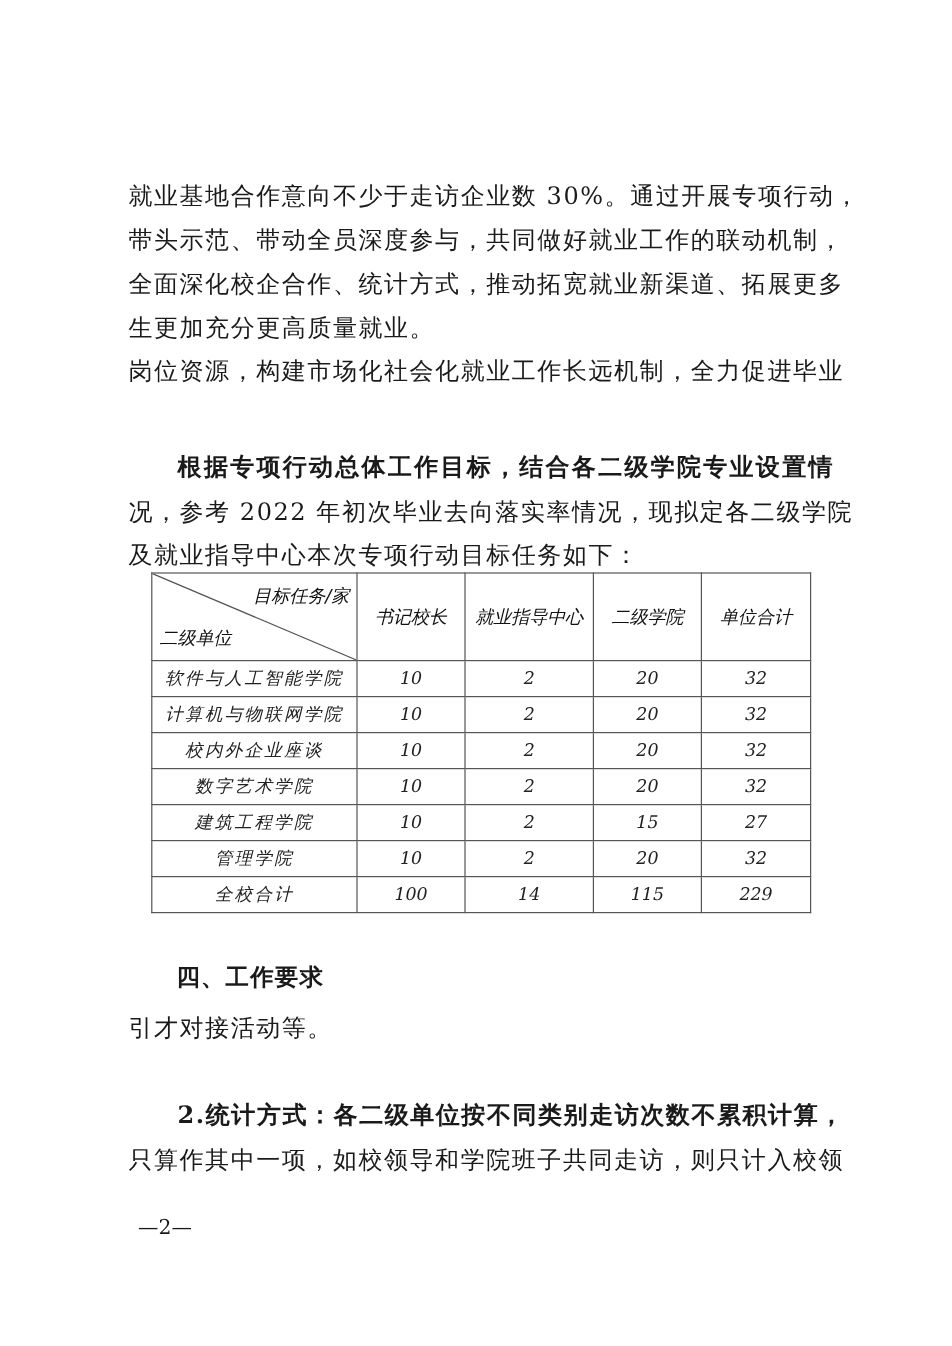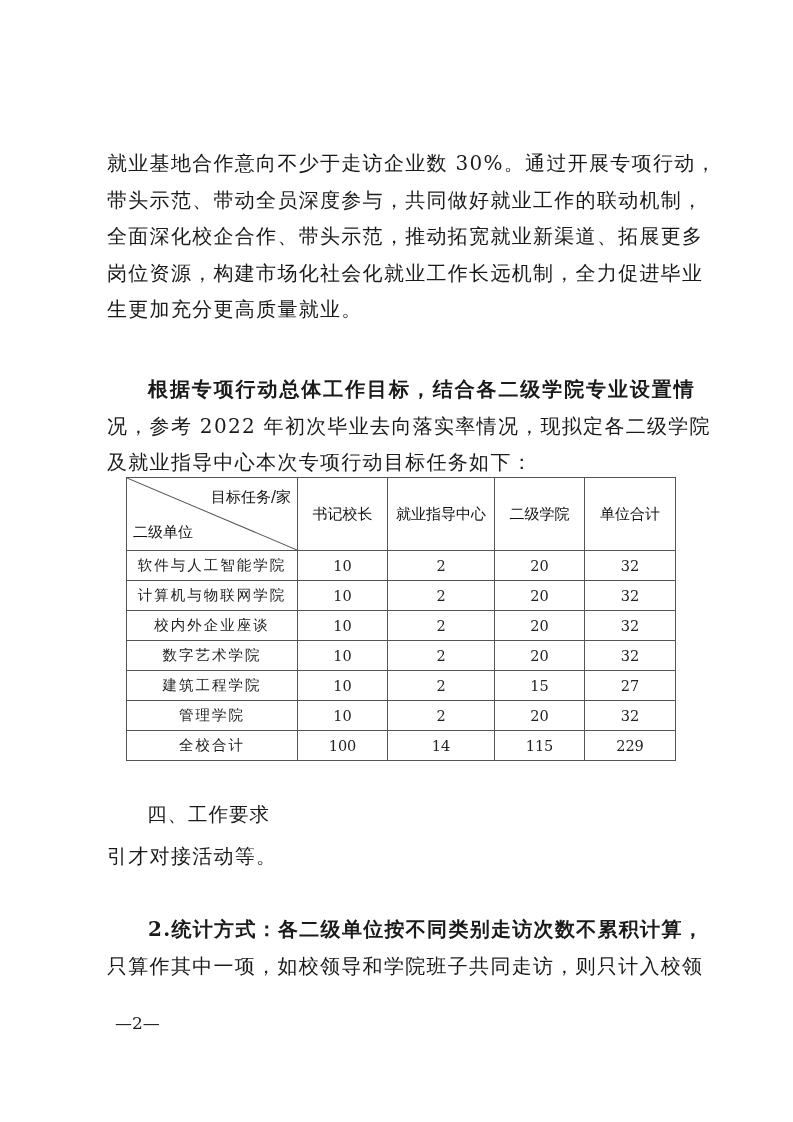--- a/index.html
+++ b/index.html
@@ -3,48 +3,48 @@
 <meta charset="utf-8">
 <style>
   html, body { margin: 0; padding: 0; background: #ffffff; }
   body { width: 793px; height: 1122px; position: relative; overflow: hidden;
          font-family: "DejaVu Serif", "Liberation Serif", serif; color: #1a1a1a; }
   .para { position: absolute; left: 107px; width: 588px; font-size: 20px; line-height: 36.5px;
           letter-spacing: 1.3px; text-align: justify; margin: 0; }
   .line { display: block; white-space: nowrap; text-align-last: justify; }
   .line.last { text-align-last: left; }
   .indent { padding-left: 41px; font-weight: bold; }
-  .heading { position: absolute; left: 147px; top: 801px; font-size: 19.5px; font-weight: normal;
+  .heading { position: absolute; left: 147px; top: 801px; font-size: 19.5px; font-weight: bold;
              font-family: "DejaVu Sans", "Liberation Sans", sans-serif; letter-spacing: 1px; margin: 0; }
   table.targets { position: absolute; left: 126px; top: 477px; border-collapse: collapse;
                   font-family: "DejaVu Serif", "Liberation Serif", serif; }
   table.targets td, table.targets th { border: 1.2px solid #555; padding: 0; text-align: center;
-                  font-size: 14.5px; color: #222; }
+                  font-size: 14.5px; color: #222; font-style: italic; }
   table.targets th { font-family: "DejaVu Sans", "Liberation Sans", sans-serif; font-weight: normal;
                      font-size: 15px; height: 72px; color: #111; }
   table.targets td { height: 29px; }
   td.unit { letter-spacing: 2px; font-size: 14px; color: #333; }
   th.corner { position: relative; width: 170px; }
   th.corner svg { position: absolute; left: 0; top: 0; width: 100%; height: 100%; }
   th.corner .top-label { position: absolute; right: 6px; top: 10px; }
   th.corner .bottom-label { position: absolute; left: 6px; bottom: 8px; }
   td.slash { position: relative; }
   td.slash svg { position: absolute; left: 0; top: 0; width: 100%; height: 100%; }
   .page-num { position: absolute; left: 115px; top: 1013px; font-size: 17px;
               font-family: "DejaVu Serif", "Liberation Serif", serif; }
 </style>
 </head>
 <body>
 
 <div class="para" style="top:145px;">
   <span class="line">就业基地合作意向不少于走访企业数 30%。通过开展专项行动，</span>
   <span class="line">带头示范、带动全员深度参与，共同做好就业工作的联动机制，</span>
-  <span class="line">全面深化校企合作、带头示范，推动拓宽就业新渠道、拓展更多</span>
+  <span class="line">全面深化校企合作、统计方式，推动拓宽就业新渠道、拓展更多</span>
+  <span class="line last">生更加充分更高质量就业。</span>
   <span class="line">岗位资源，构建市场化社会化就业工作长远机制，全力促进毕业</span>
-  <span class="line last">生更加充分更高质量就业。</span>
 </div>
 
 <div class="para" style="top:371px;">
   <span class="line indent">根据专项行动总体工作目标，结合各二级学院专业设置情</span>
   <span class="line">况，参考 2022 年初次毕业去向落实率情况，现拟定各二级学院</span>
   <span class="line last">及就业指导中心本次专项行动目标任务如下：</span>
 </div>
 
 <table class="targets">
   <thead>

